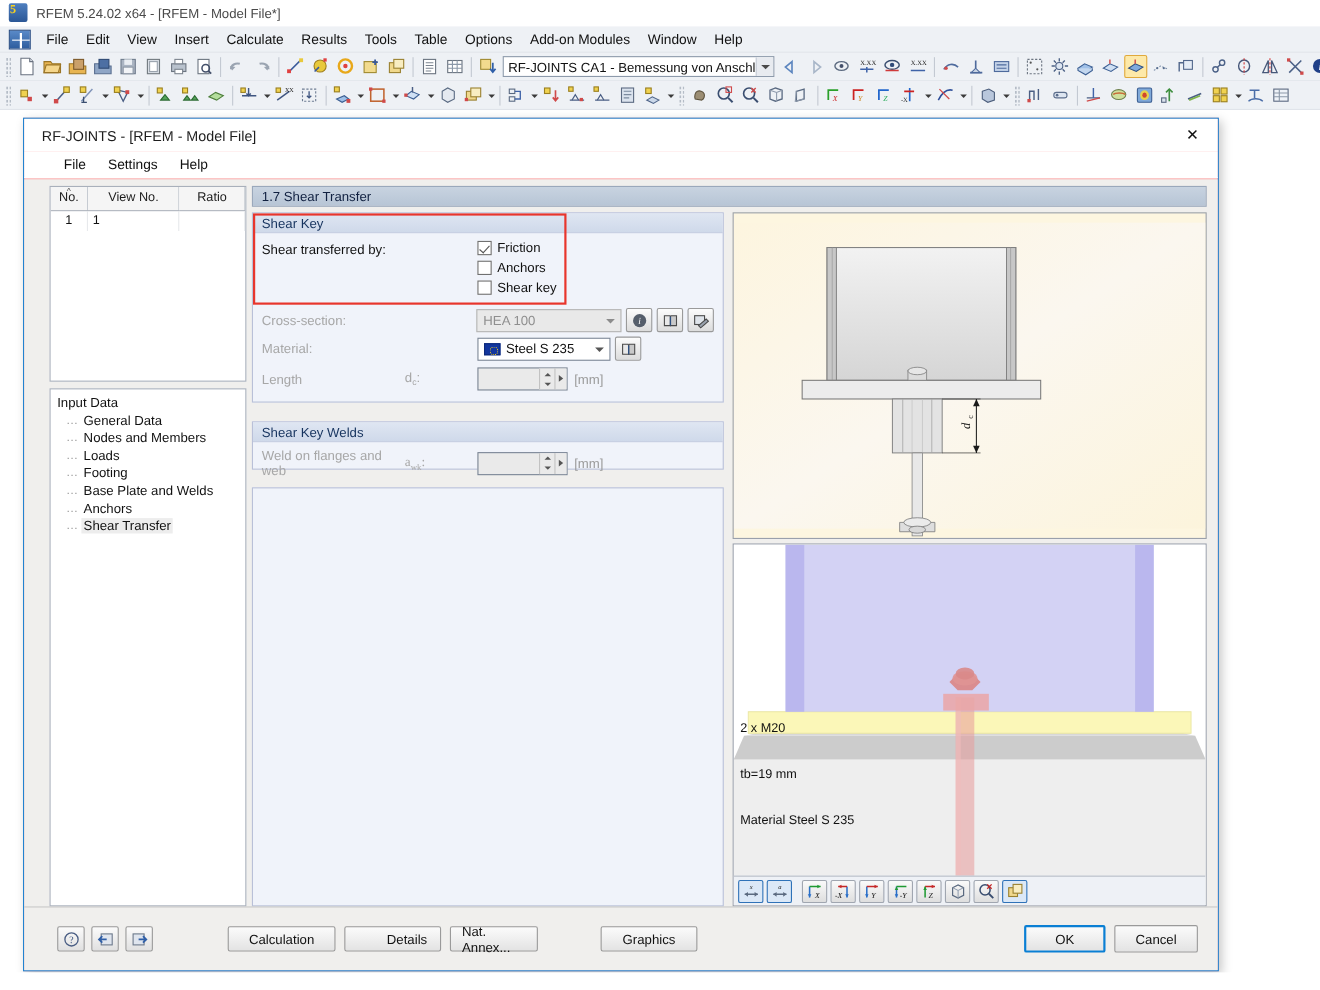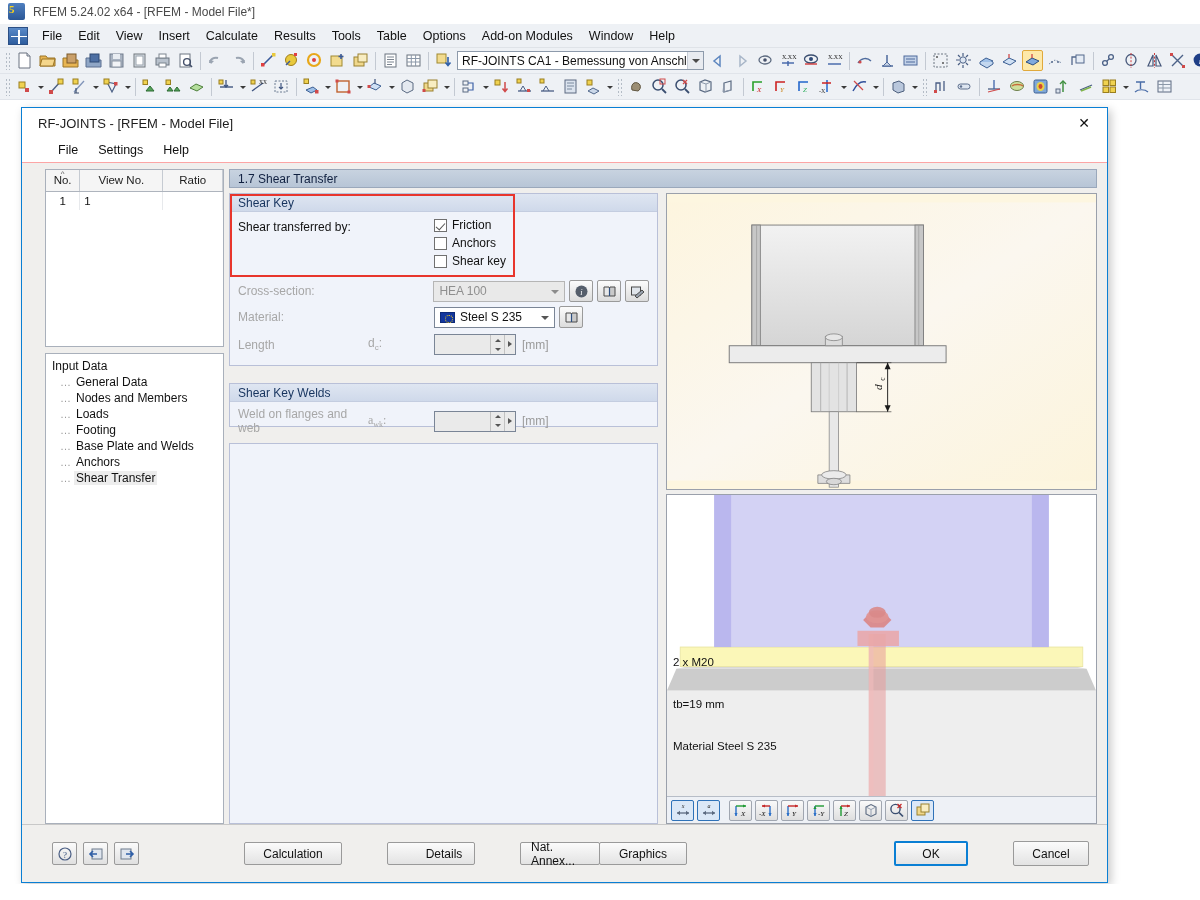--- a/index.html
+++ b/index.html
@@ -328,21 +328,21 @@
 
   
   .dlg-footer {
     position:absolute; left:0; right:0; bottom:0; height:58px;
     border-top:1px solid #c8c8c8;
   }
   .btn {
     height: 23px; background: linear-gradient(#fbfbfb,#e3e3e3);
     border:1px solid #9a9a9a; border-radius:2px;
     display:inline-flex; align-items:center; justify-content:center;
-    font-size:12px; color:#111; padding: 0 10px; margin-left: 37px;
+    font-size:12px; color:#111; padding: 0 10px;
   }
   .btn.primary { border:2px solid #0a7fd4; background: linear-gradient(#fbfbfb,#e3e3e3); }
   .iconbtn {
     width: 25px; height: 23px; background: linear-gradient(#fbfbfb,#e0e0e0);
     border:1px solid #9a9a9a; border-radius:2px;
     display:inline-flex; align-items:center; justify-content:center;
   }
 
   
   .status-strip {
@@ -1313,21 +1313,21 @@
               </svg>
           </div>
         </div>
 
         <div style="position:absolute;left:185px;top:17px;display:flex;gap:8px;">
           <div class="btn" style="width:98px;">Calculation</div>
           <div class="btn" style="width:88px;padding-left:36px;">Details</div>
           <div class="btn" style="width:80px;">Nat. Annex...</div>
         </div>
 
-        <div style="position:absolute;left:540px;top:17px;text-decoration:underline;">
+        <div style="position:absolute;left:524px;top:17px;text-decoration:underline;">
           <div class="btn" style="width:88px;">Graphics</div>
         </div>
 
         <div style="position:absolute;right:18px;top:16px;display:flex;gap:8px;">
           <div class="btn primary" style="width:74px;height:25px;">OK</div>
           <div class="btn" style="width:76px;height:25px;">Cancel</div>
         </div>
       </div>
 
     </div>

